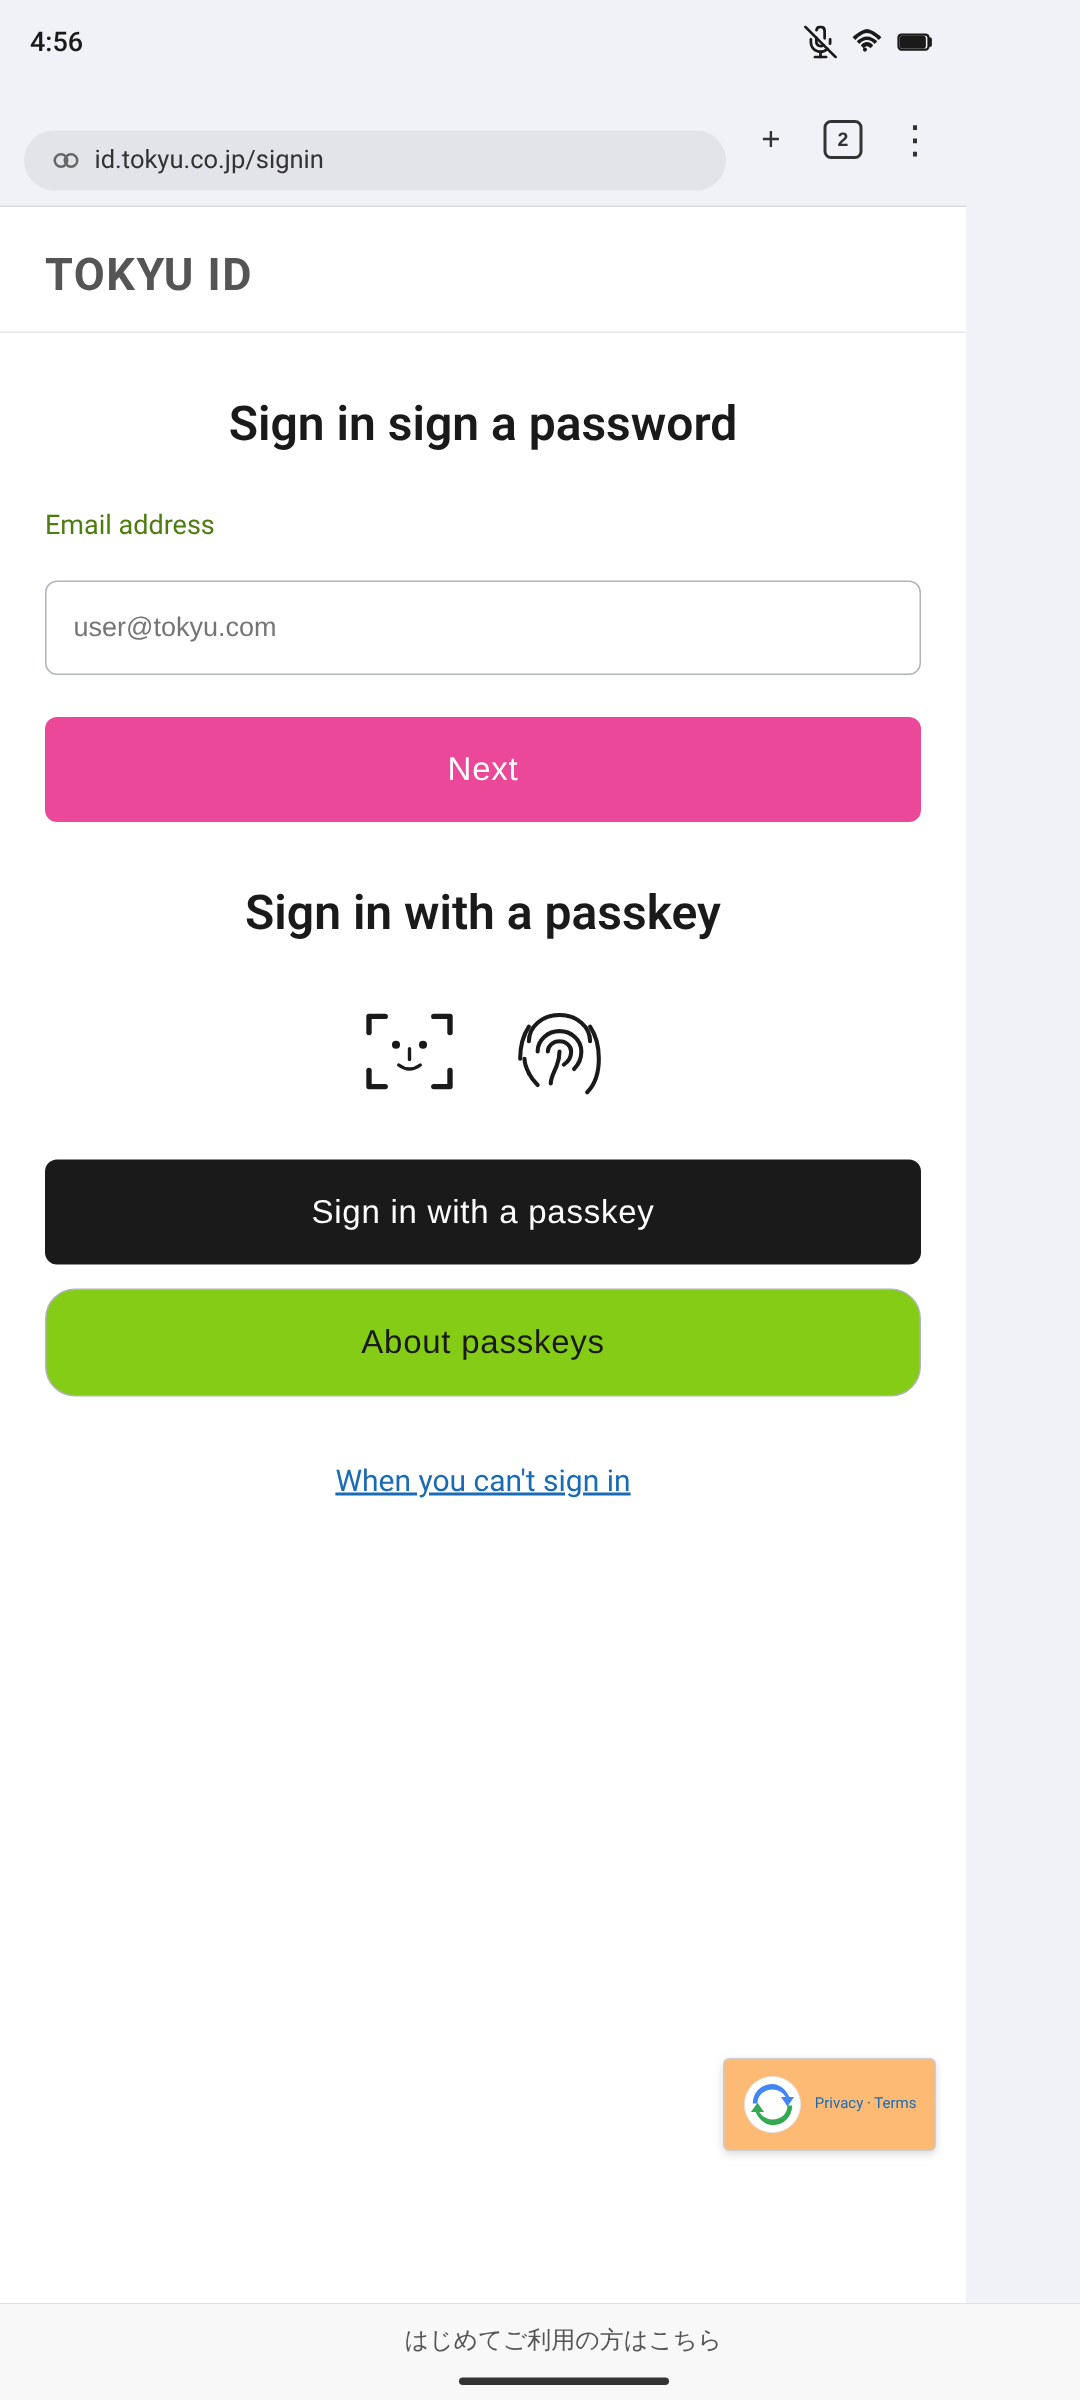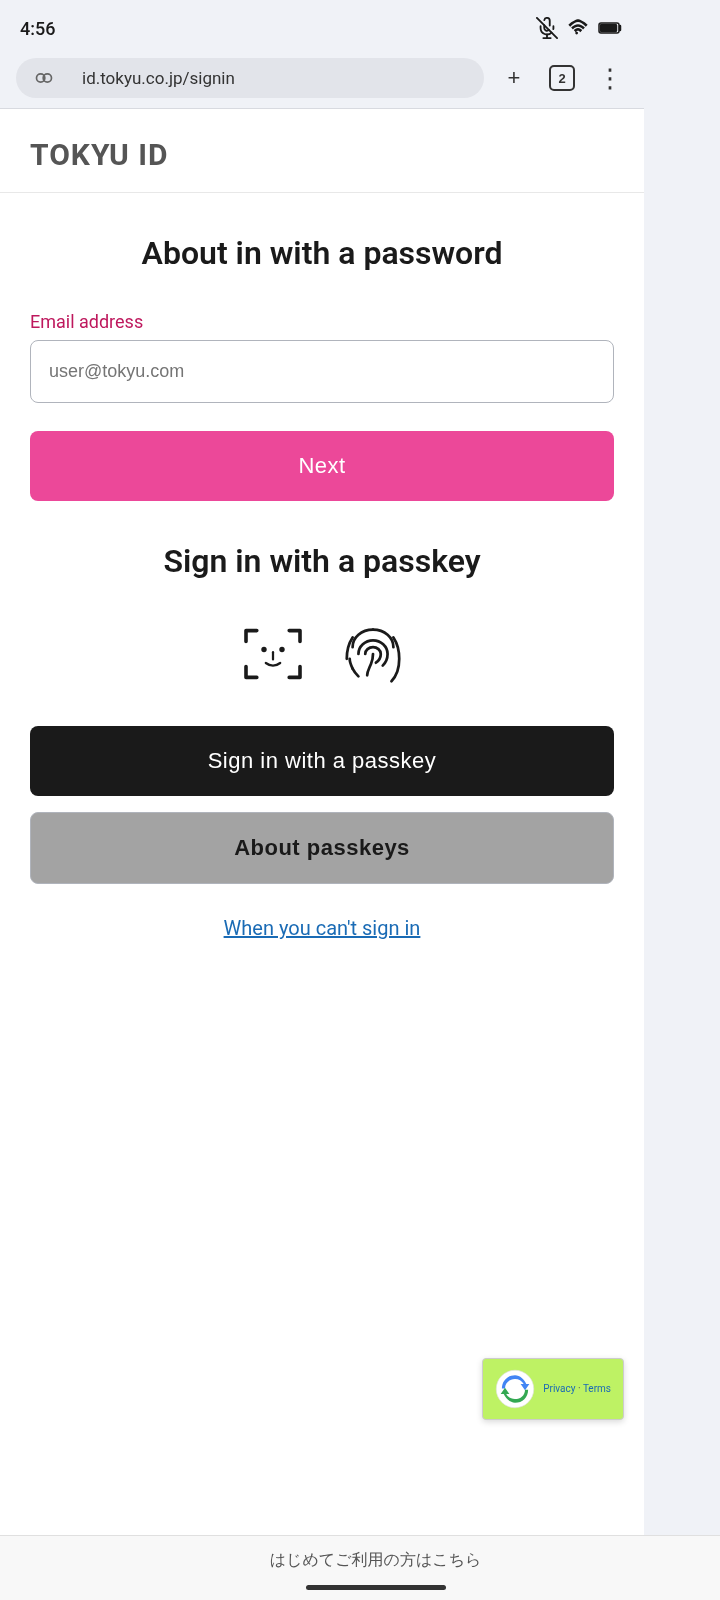--- a/index.html
+++ b/index.html
@@ -45,21 +45,22 @@
       border-bottom: 1px solid #d8dae0;
     }
 
     .address-bar {
       flex: 1;
       background: #e2e4ea;
       border-radius: 30px;
       padding: 10px 18px;
       display: flex;
       align-items: center;
-      gap: 28px;
+      gap: 9px;
+      margin-top: 29px;
     }
 
     .address-bar-text {
       font-size: 17px;
       color: #333;
     }
 
     .browser-btn {
       background: none;
       border: none;
@@ -115,22 +116,22 @@
       font-size: 32px;
       font-weight: 600;
       color: #1a1a1a;
       text-align: center;
       margin-bottom: 36px;
       line-height: 1.3;
     }
 
     .form-label {
       font-size: 18px;
-      color: #be185d;
-      margin-bottom: 8px;
+      color: #4d7c0f;
+      margin-bottom: 26px;
       display: block;
     }
 
     .email-input {
       width: 100%;
       padding: 20px 18px;
       border: 1.5px solid #b0b4bc;
       border-radius: 8px;
       font-size: 18px;
       color: #701a75;
@@ -184,46 +185,46 @@
       font-size: 22px;
       font-weight: 400;
       cursor: pointer;
       margin-bottom: 16px;
       letter-spacing: 0.5px;
     }
 
     .about-passkeys-btn {
       width: 100%;
       padding: 22px;
-      background: #a3a3a3;
+      background: #84cc16;
       color: #1a1a1a;
       border: 1.5px solid #b0b4bc;
-      border-radius: 8px;
+      border-radius: 20px;
       font-size: 22px;
-      font-weight: 700;
+      font-weight: 400;
       cursor: pointer;
       letter-spacing: 0.5px;
     }
 
     .help-link {
       display: block;
       text-align: center;
       color: #1a6bb5;
       font-size: 20px;
       text-decoration: underline;
-      margin-top: 32px;
+      margin-top: 44px;
       cursor: pointer;
     }
 
     
     .recaptcha-badge {
       position: absolute;
       right: 20px;
       bottom: 180px;
-      background: #bef264;
+      background: #fdba74;
       border: 1px solid #ccc;
       border-radius: 4px;
       padding: 10px 12px;
       display: flex;
       align-items: center;
       gap: 8px;
       box-shadow: 0 2px 6px rgba(0,0,0,0.15);
       justify-content: space-between;
     }
 
@@ -328,21 +329,21 @@
 
   <div class="page-content">
 
     <div class="brand-header">
       <span class="brand-title">TOKYU ID</span>
     </div>
 
     <div class="main-content">
 
       
-      <h1 class="section-title">About in with a password</h1>
+      <h1 class="section-title">Sign in sign a password</h1>
 
       <label class="form-label">Email address</label>
       <input class="email-input" type="email" placeholder="user@tokyu.com" style="">
 
       <button class="next-btn">Next</button>
 
       <div class="divider"></div>
 
       
       <h2 class="section-title">Sign in with a passkey</h2>

